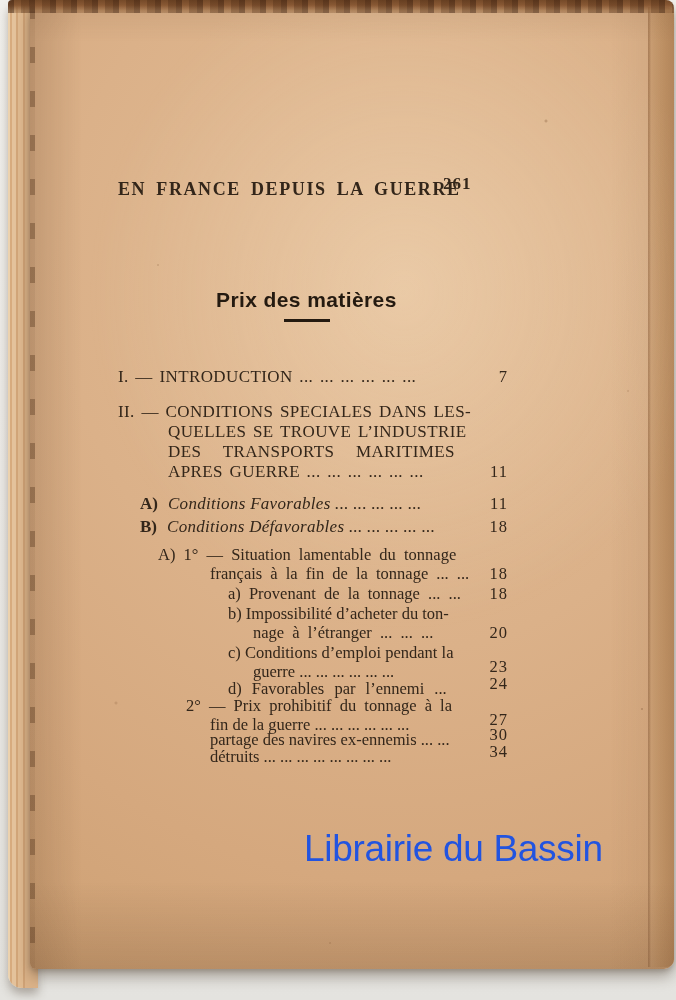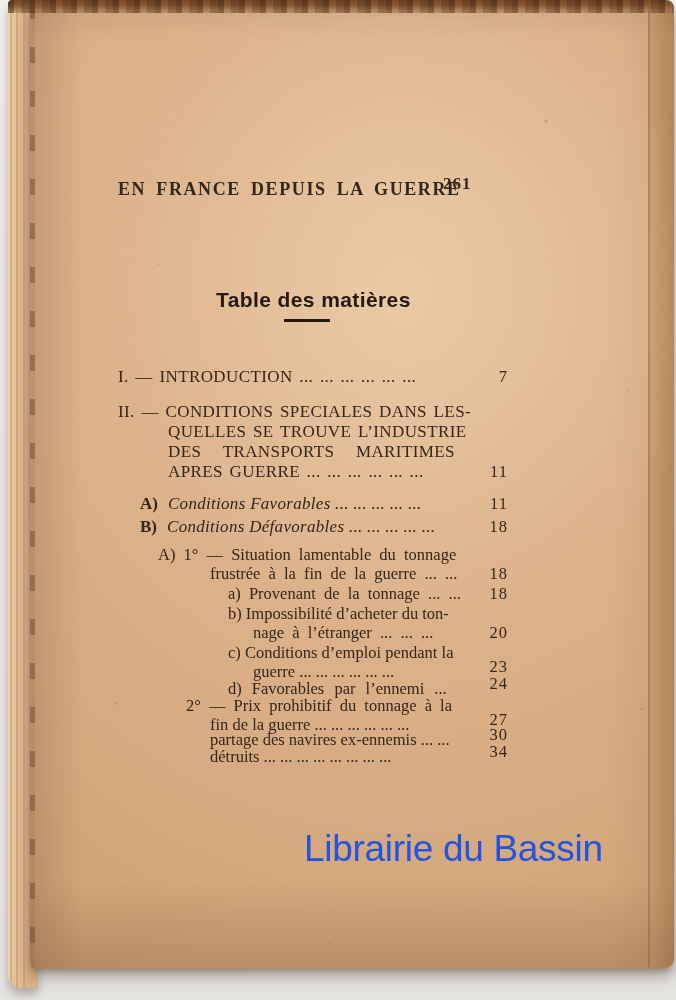--- a/index.html
+++ b/index.html
@@ -117,21 +117,21 @@
     <div class="shade"></div>
     <div class="specks"></div>
   </div>
 
   <div class="top-edge"></div>
 
   <div class="running-head ink">EN FRANCE DEPUIS LA GUERRE</div>
   <div class="folio ink">261</div>
 
   <div class="doc-title">
-    <span>Table des matières</span>
+    <span>Prix des matières</span>
     <div class="title-rule"></div>
   </div>
 
   <div class="toc ink">
 
     <div class="entry">
       <div class="line caps">
         <span>I. — INTRODUCTION ... ... ... ... ... ...</span>
         <span class="pnum">7</span>
       </div>
@@ -157,21 +157,21 @@
     <div class="entry e-B">
       <div class="line o22">
         <span class="bold">B)</span><span class="ital">Conditions Défavorables ... ... ... ... ...</span>
         <span class="pnum">18</span>
       </div>
     </div>
 
     <div class="entry s e-a1">
       <div class="line o40 w4">A) 1° — Situation lamentable du tonnage</div>
       <div class="line o92 w4">
-        <span>frustrée à la fin de la guerre ... ...</span>
+        <span>français à la fin de la tonnage ... ...</span>
         <span class="pnum">18</span>
       </div>
     </div>
 
     <div class="entry s e-a">
       <div class="line o110 w4">
         <span>a) Provenant de la tonnage ... ...</span>
         <span class="pnum">18</span>
       </div>
     </div>

